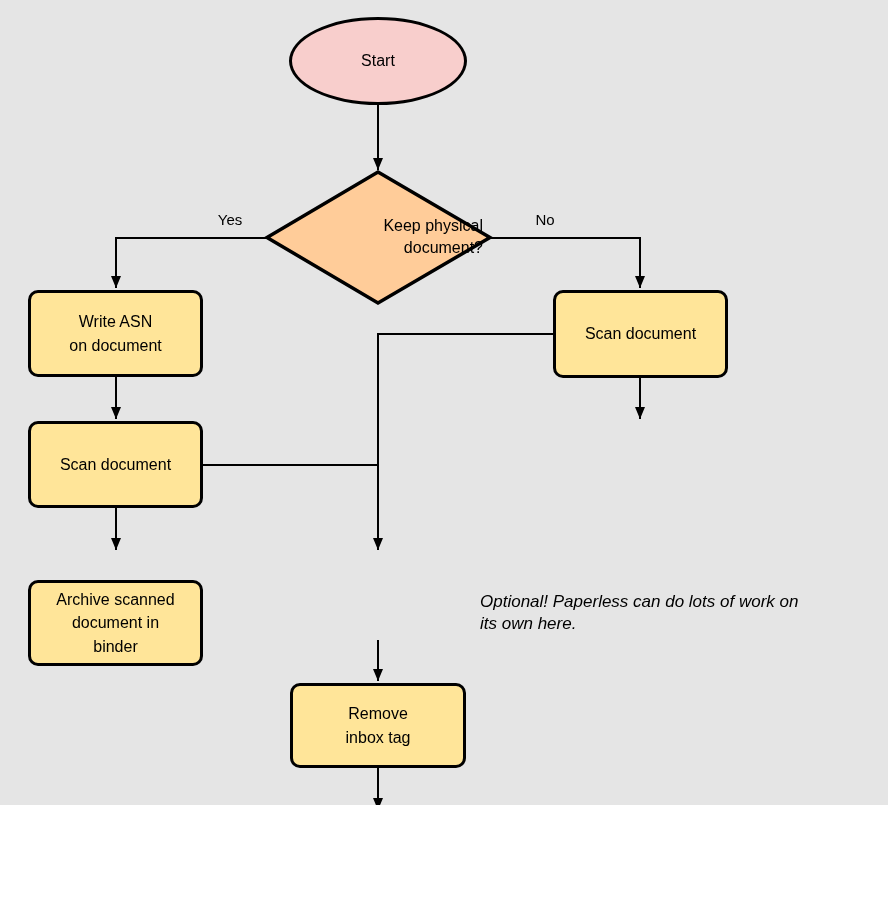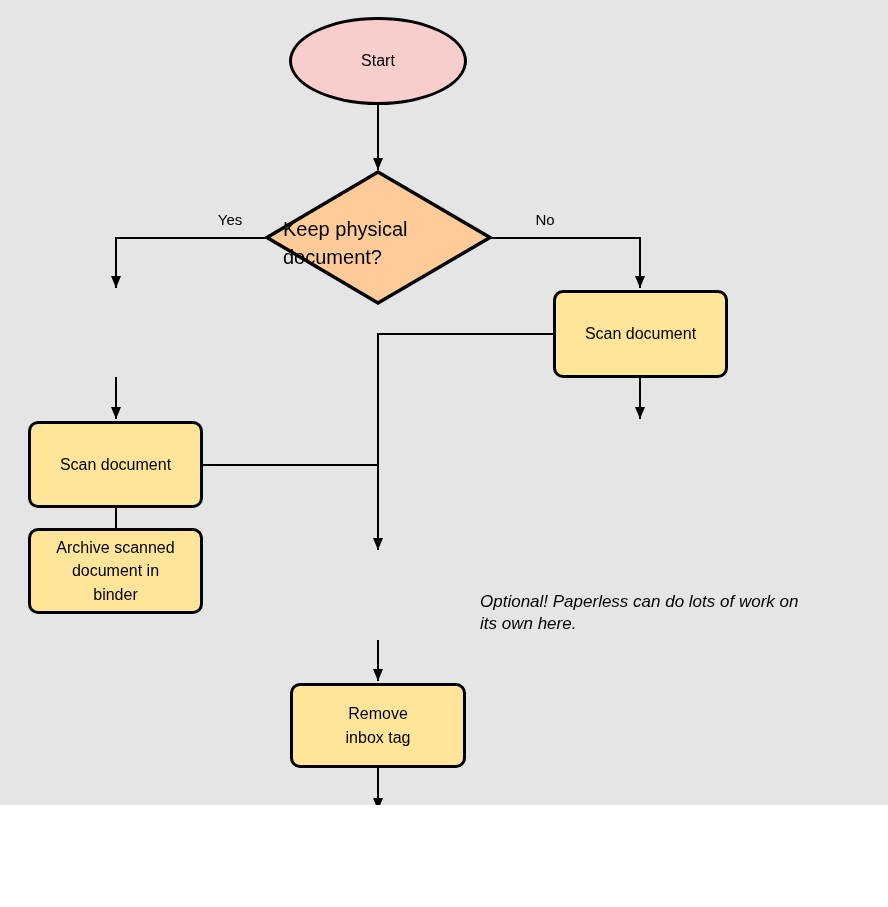--- a/index.html
+++ b/index.html
@@ -39,25 +39,25 @@
     border: 3px solid #000000;
     border-radius: 50%;
   }
   .process {
     background: #FFE599;
     border: 3px solid #000000;
     border-radius: 10px;
   }
   .decision-label {
     position: absolute;
-    left: 283px;
+    left: 293px;
     top: 215px;
     width: 190px;
-    text-align: left;
-    font-size: 20px;
+    text-align: right;
+    font-size: 16px;
     line-height: 1.4;
     white-space: pre-line;
     color: #000000;
   }
   .edge-label {
     position: absolute;
     font-size: 15px;
     color: #000000;
     text-align: center;
   }
@@ -70,21 +70,21 @@
     width: 410px;
     font-style: italic;
     font-size: 17px;
     line-height: 1.3;
     color: #000000;
     white-space: pre-line;
   }
   .n-start   { left: 289px; top: 17px;  width: 178px; height: 88px; }
   .n-write   { left: 28px;  top: 290px; width: 175px; height: 87px; }
   .n-scanl   { left: 28px;  top: 421px; width: 175px; height: 87px; }
-  .n-archive { left: 28px;  top: 528px; width: 175px; height: 86px; }
+  .n-archive { left: 28px;  top: 580px; width: 175px; height: 86px; }
   .n-scanr   { left: 553px; top: 290px; width: 175px; height: 88px; }
   .n-trash   { left: 553px; top: 421px; width: 175px; height: 87px; }
   .n-tag     { left: 290px; top: 552px; width: 175px; height: 88px; }
   .n-remove  { left: 290px; top: 683px; width: 176px; height: 85px; }
   .n-end     { left: 289px; top: 812px; width: 178px; height: 88px; }
   .page-edge {
     position: absolute;
     left: 0;
     top: 902px;
     width: 888px;
@@ -119,20 +119,22 @@
   </svg>
 
   <div class="node terminal n-start">Start</div>
 
   <div class="decision-label">Keep physical
 document?</div>
 
   <div class="edge-label lbl-yes">Yes</div>
   <div class="edge-label lbl-no">No</div>
 
+  <div class="node process n-write">Write ASN
+on document</div>
   <div class="node process n-scanl">Scan document</div>
   <div class="node process n-archive">Archive scanned
 document in
 binder</div>
 
   <div class="node process n-scanr">Scan document</div>
 
   <div class="node terminal n-end">End</div>
 
   <div class="node process n-remove">Remove

